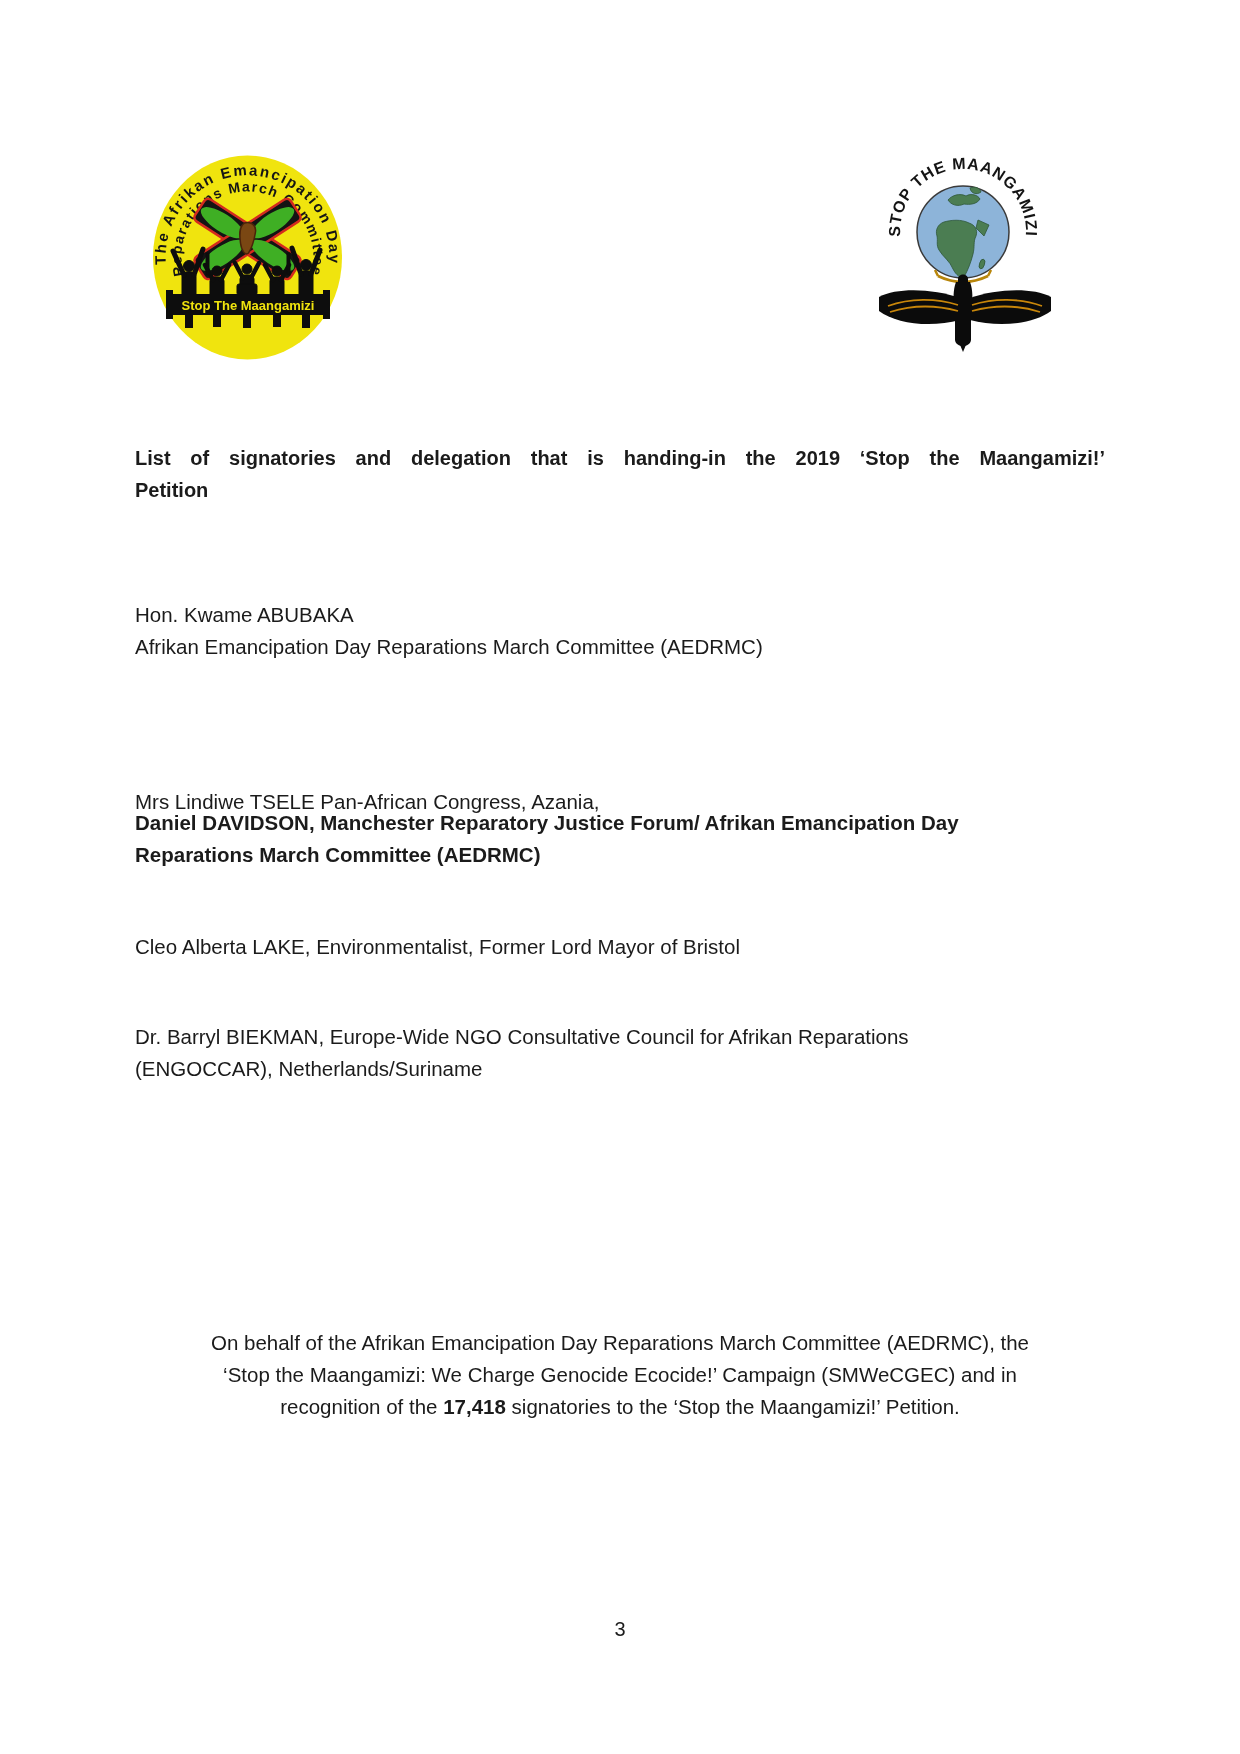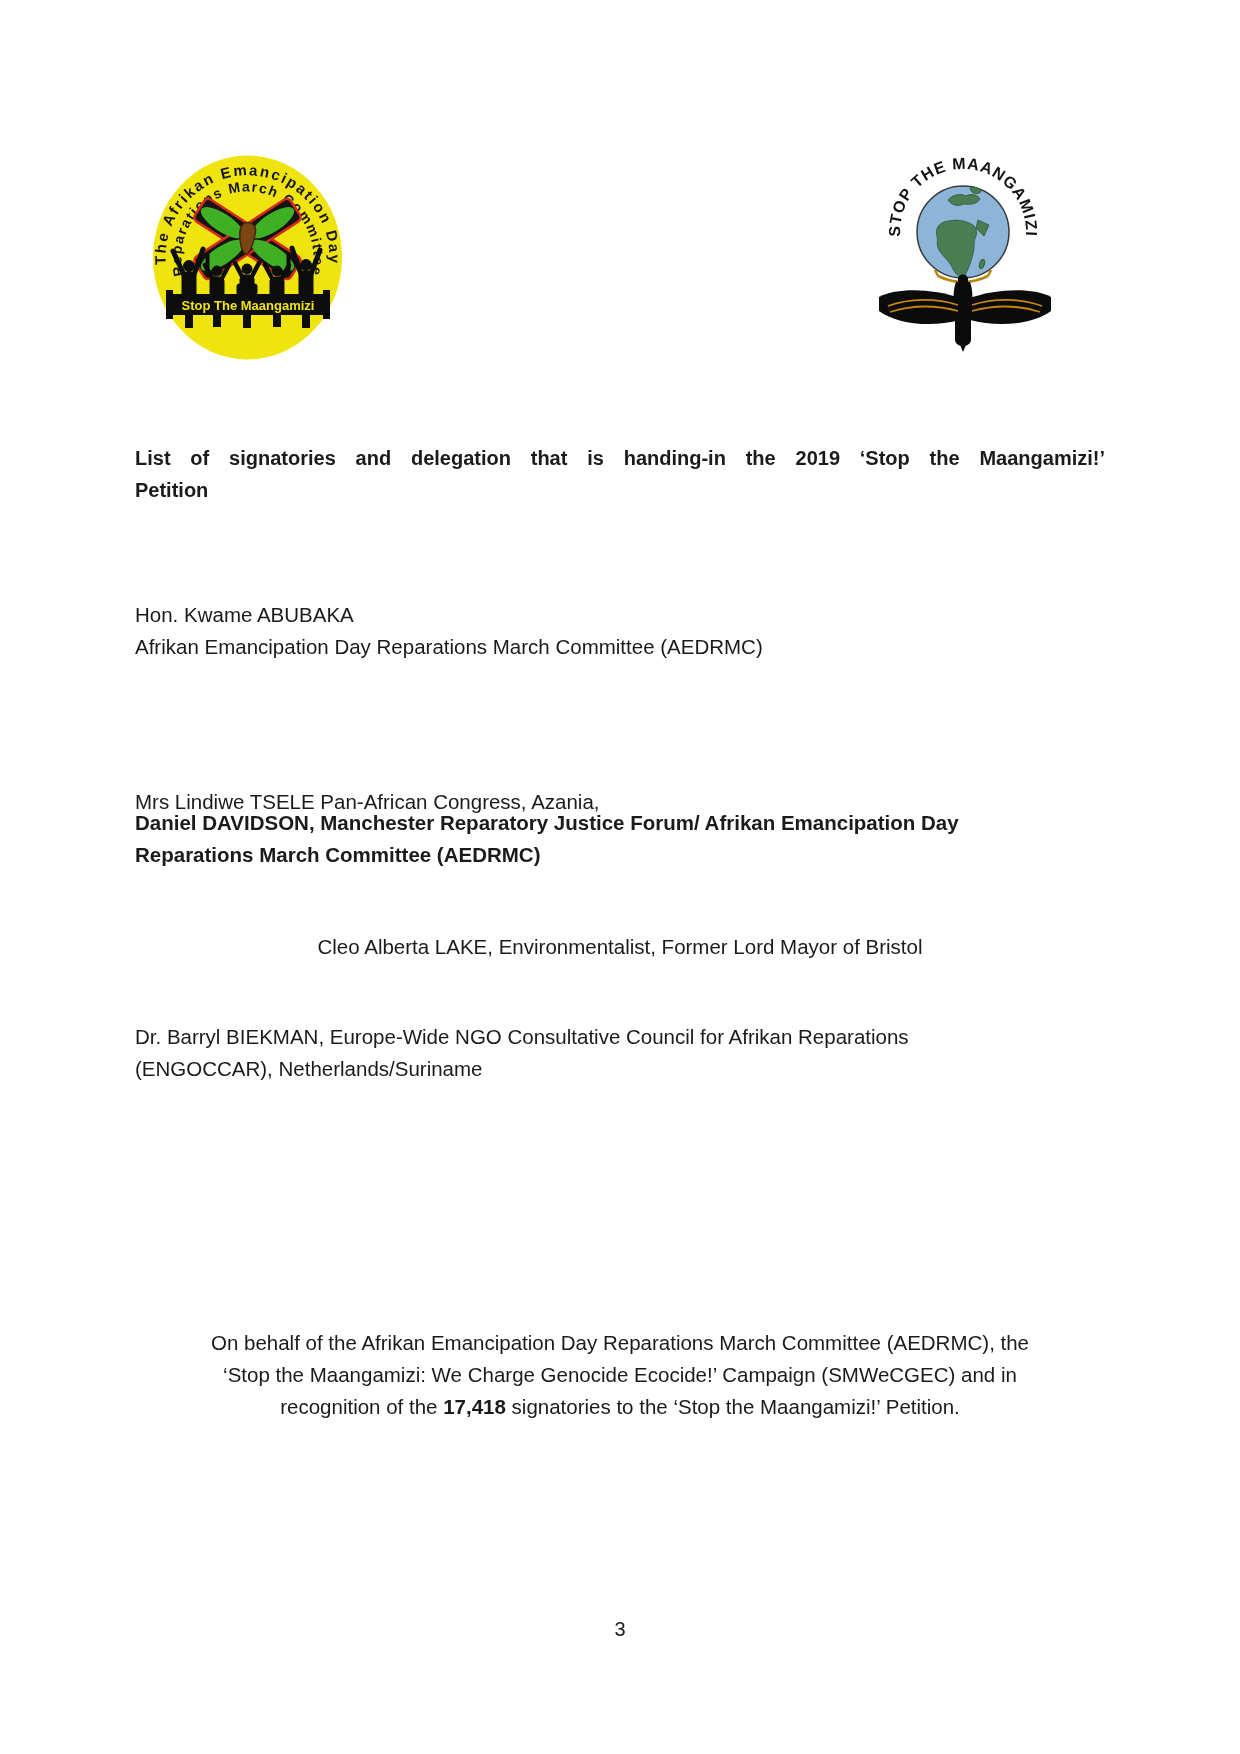--- a/index.html
+++ b/index.html
@@ -22,21 +22,21 @@
   .title{font-weight:bold;font-size:20px;}
   .title .jline{
     text-align:justify;
     text-align-last:justify;
     white-space:nowrap;
   }
   .pos-title{top:442px;}
   .pos-e0{top:599px;}
   .pos-e1{top:746px;margin-top:40px;}
   .pos-e2{top:807px;font-weight:bold;}
-  .pos-e3{top:931px;text-align:center;}
+  .pos-e3{top:931px;}
   .pos-e4{top:1021px;}
   .pos-e5{top:1177px;}
   .pos-closing{top:1327px;text-align:center;}
   .page-number{
     position:absolute;top:1613px;left:0;width:1240px;
     text-align:center;font-size:20px;line-height:32px;
   }
   svg text{font-family:"Liberation Sans", sans-serif;}
   b{font-weight:bold;margin-top:16px;}
 </style>

